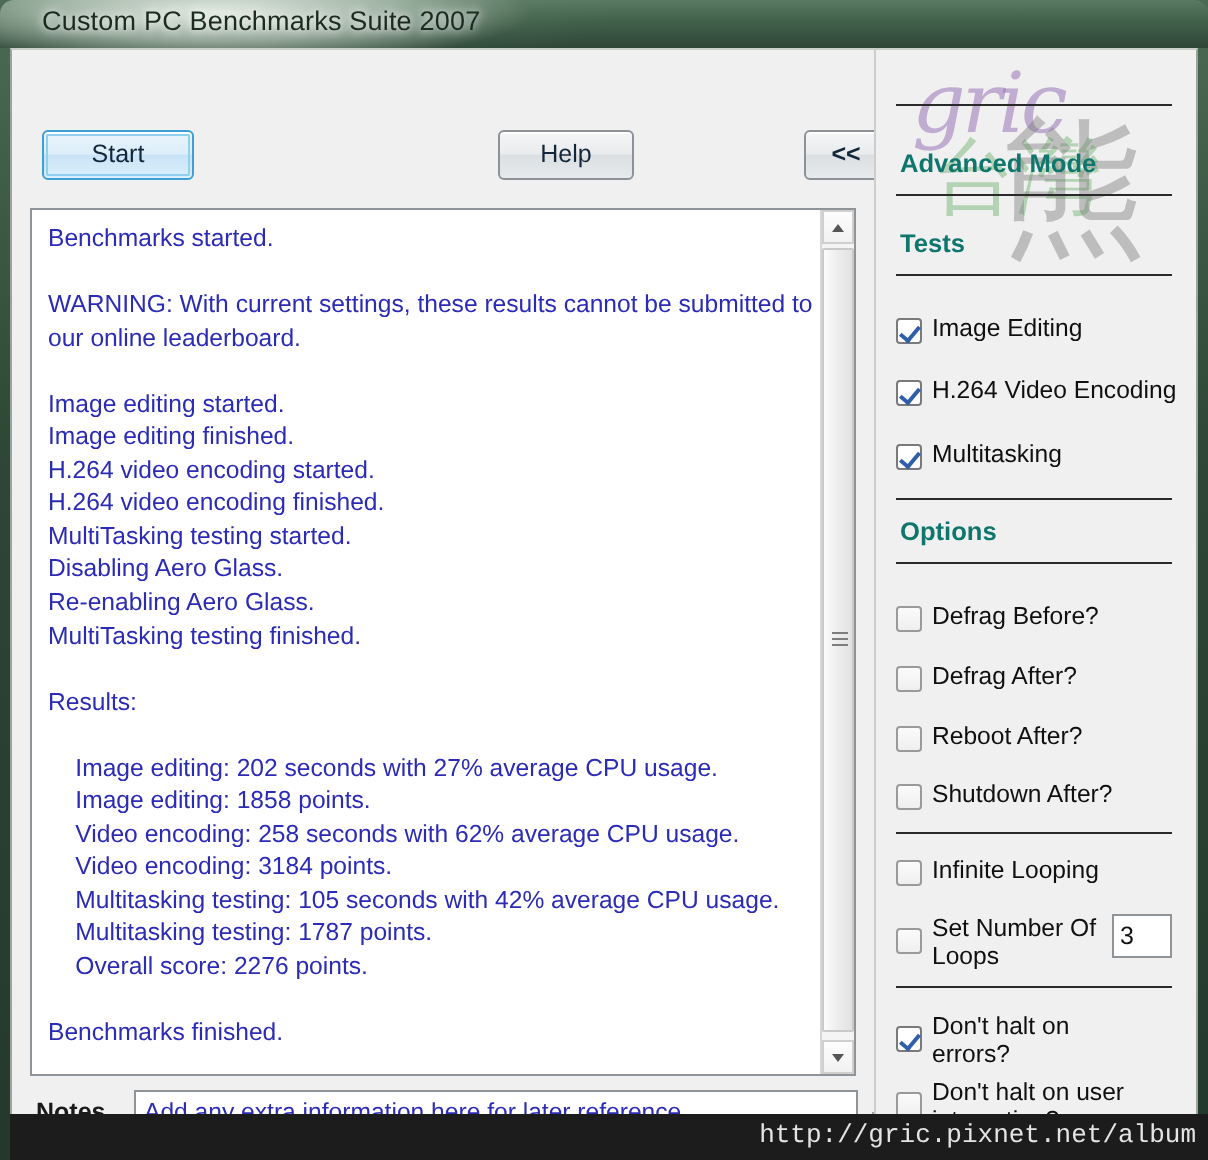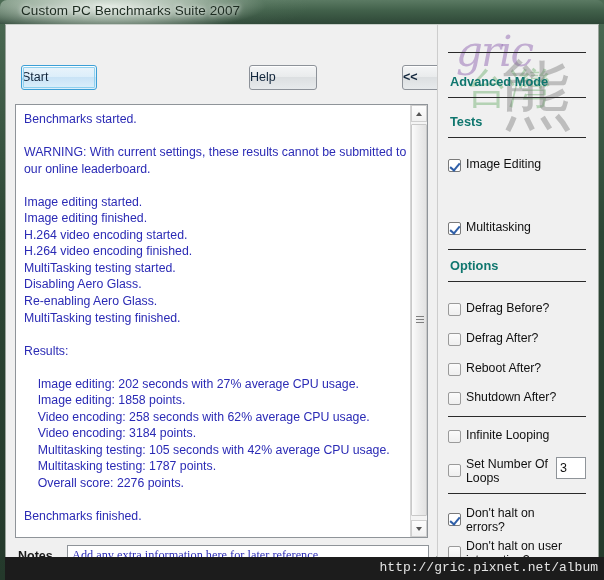--- a/index.html
+++ b/index.html
@@ -71,21 +71,21 @@
     width: 430px; height: 48px;
   }
 
   .btn {
     position: absolute;
     background: linear-gradient(to bottom, #f4f5f6 0%, #e9ebec 48%, #dcdfe1 50%, #e7eaec 100%);
     border: 1px solid #8d9299;
     border-radius: 3px;
     font-size: 12.5px;
     color: #12263c;
-    text-align: left;
+    text-align: center;
     cursor: pointer;
     box-shadow: inset 0 1px 0 rgba(255,255,255,0.85);
     line-height: 1;
     padding: 0;
   }
   #btn-start {
     left: 15px; top: 40px;
     width: 76px; height: 25px;
     background: linear-gradient(to bottom, #eaf4fb 0%, #dceefa 48%, #c9e3f6 50%, #dcf0fb 100%);
     border: 1px solid #3c9fd6;
@@ -173,21 +173,21 @@
     font-size: 12.5px;
     font-weight: bold;
     color: #1a1a1a;
   }
   #notes-input {
     position: absolute;
     left: 52px; top: 0px;
     width: 362px; height: 21px;
     border: 1px solid #8f9499;
     background: #fff;
-    font-family: Liberation Serif, serif;
+    font-family: Liberation Sans, sans-serif;
     font-size: 12.3px;
     color: #2b2bb5;
     padding: 0 4px;
   }
   #notes-input::placeholder { color: #2b2bb5; opacity: 1; }
 
   
   #sidebar {
     position: absolute;
     left: 431px; top: 0;
@@ -390,20 +390,24 @@
       <div class="side-head" style="top:49px">Advanced Mode</div>
       <div class="side-sep" style="top:72px"></div>
 
       <div class="side-head" style="top:89px">Tests</div>
       <div class="side-sep" style="top:112px"></div>
 
       <div class="cb-row" style="top:133px">
         <span class="cb checked"></span>
         <span class="cb-label">Image Editing</span>
       </div>
+      <div class="cb-row" style="top:164px">
+        <span class="cb checked"></span>
+        <span class="cb-label">H.264 Video Encoding</span>
+      </div>
       <div class="cb-row" style="top:196px">
         <span class="cb checked"></span>
         <span class="cb-label">Multitasking</span>
       </div>
 
       <div class="side-sep" style="top:224px"></div>
       <div class="side-head" style="top:233px">Options</div>
       <div class="side-sep" style="top:256px"></div>
 
       <div class="cb-row" style="top:277px">

